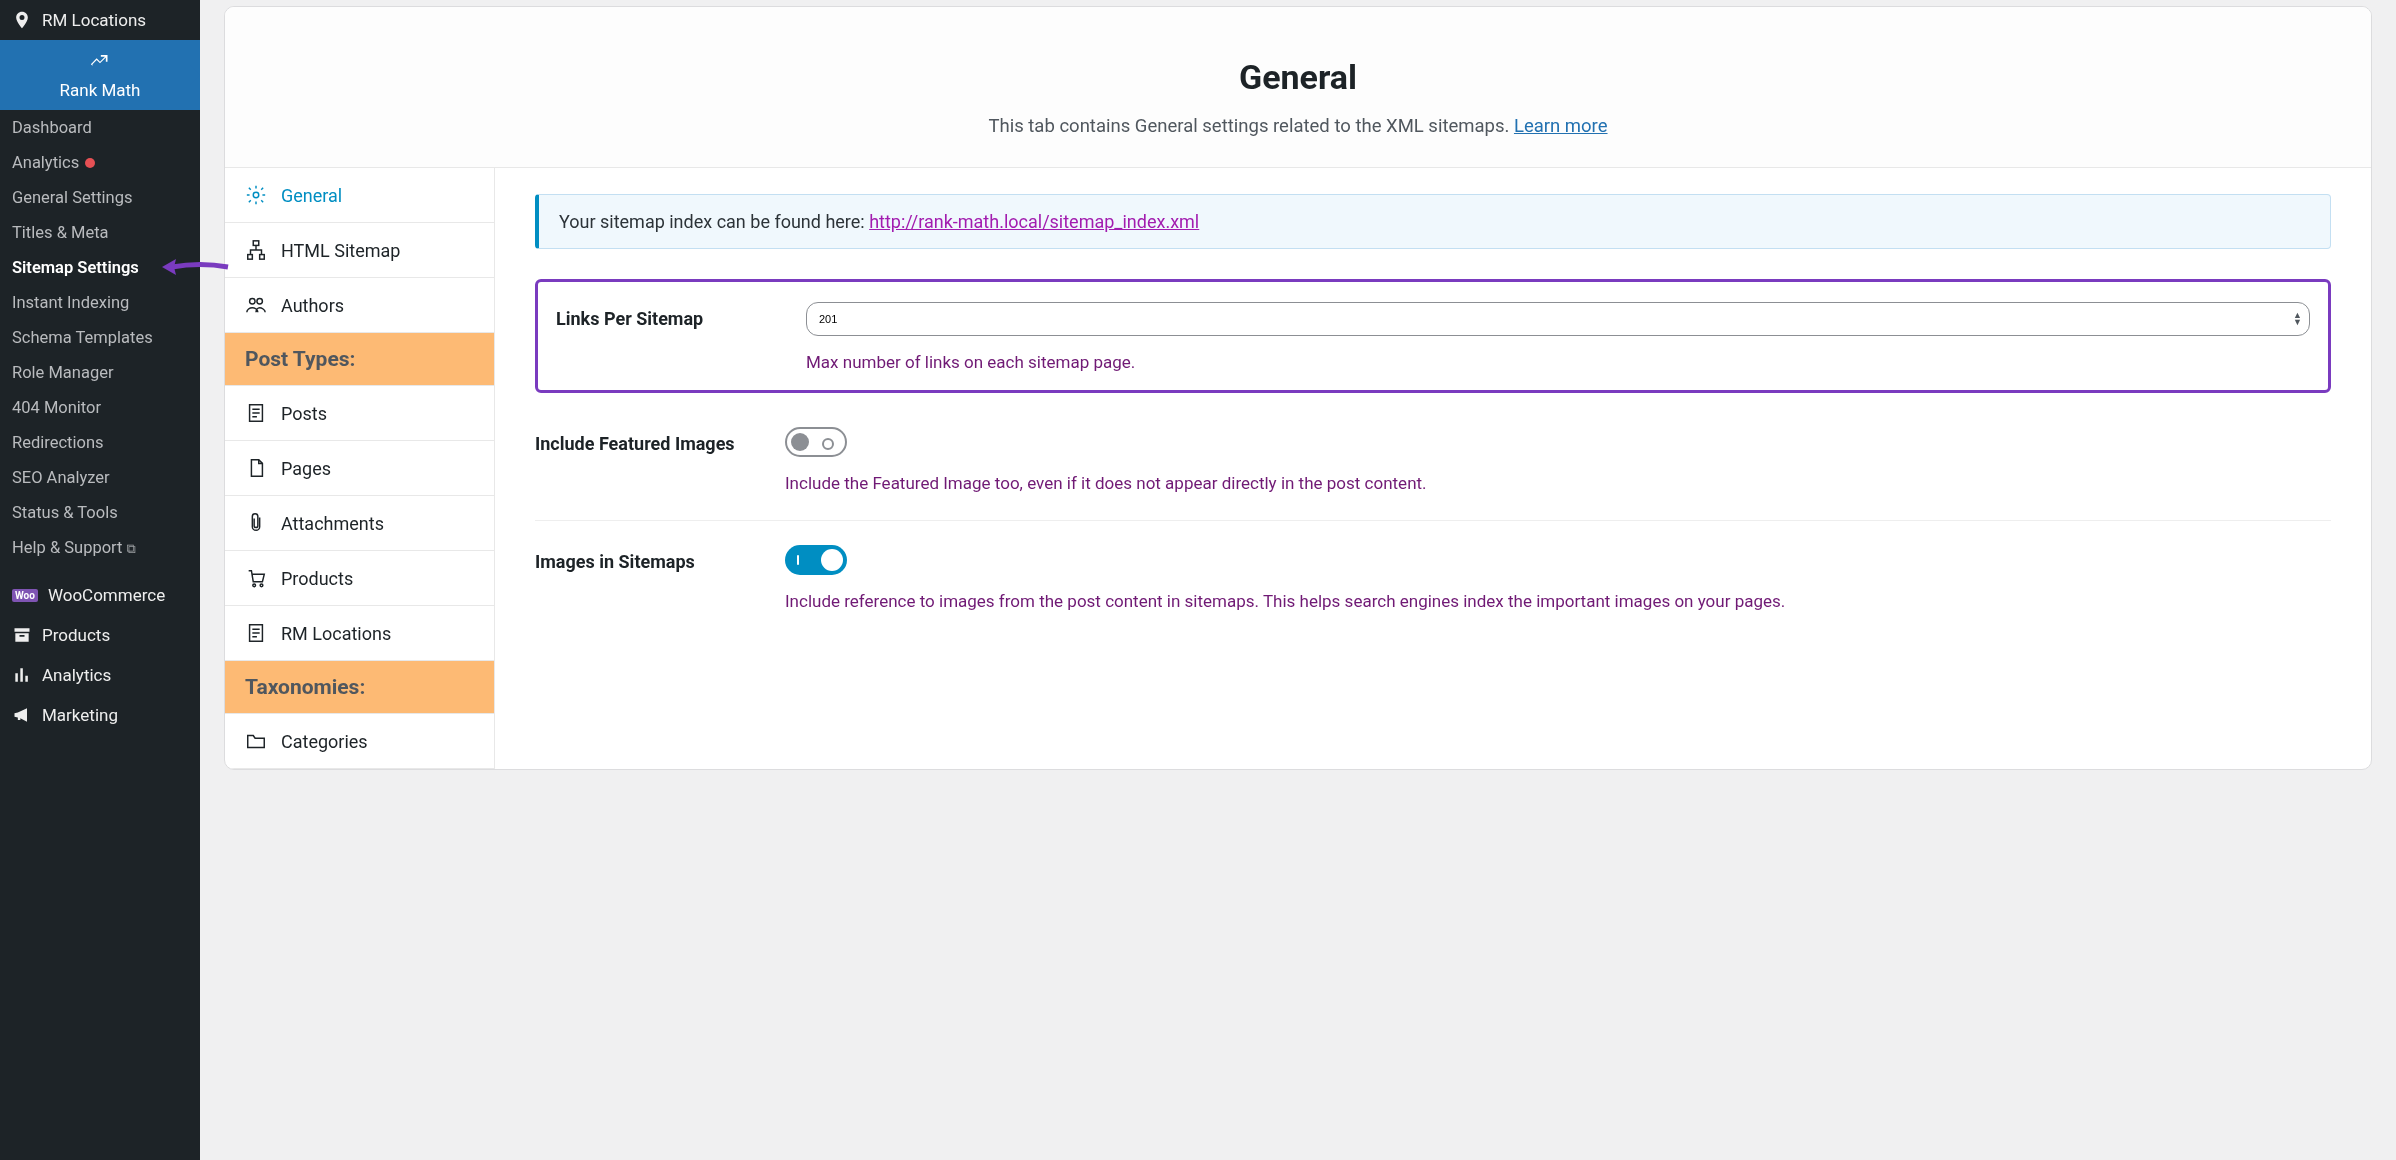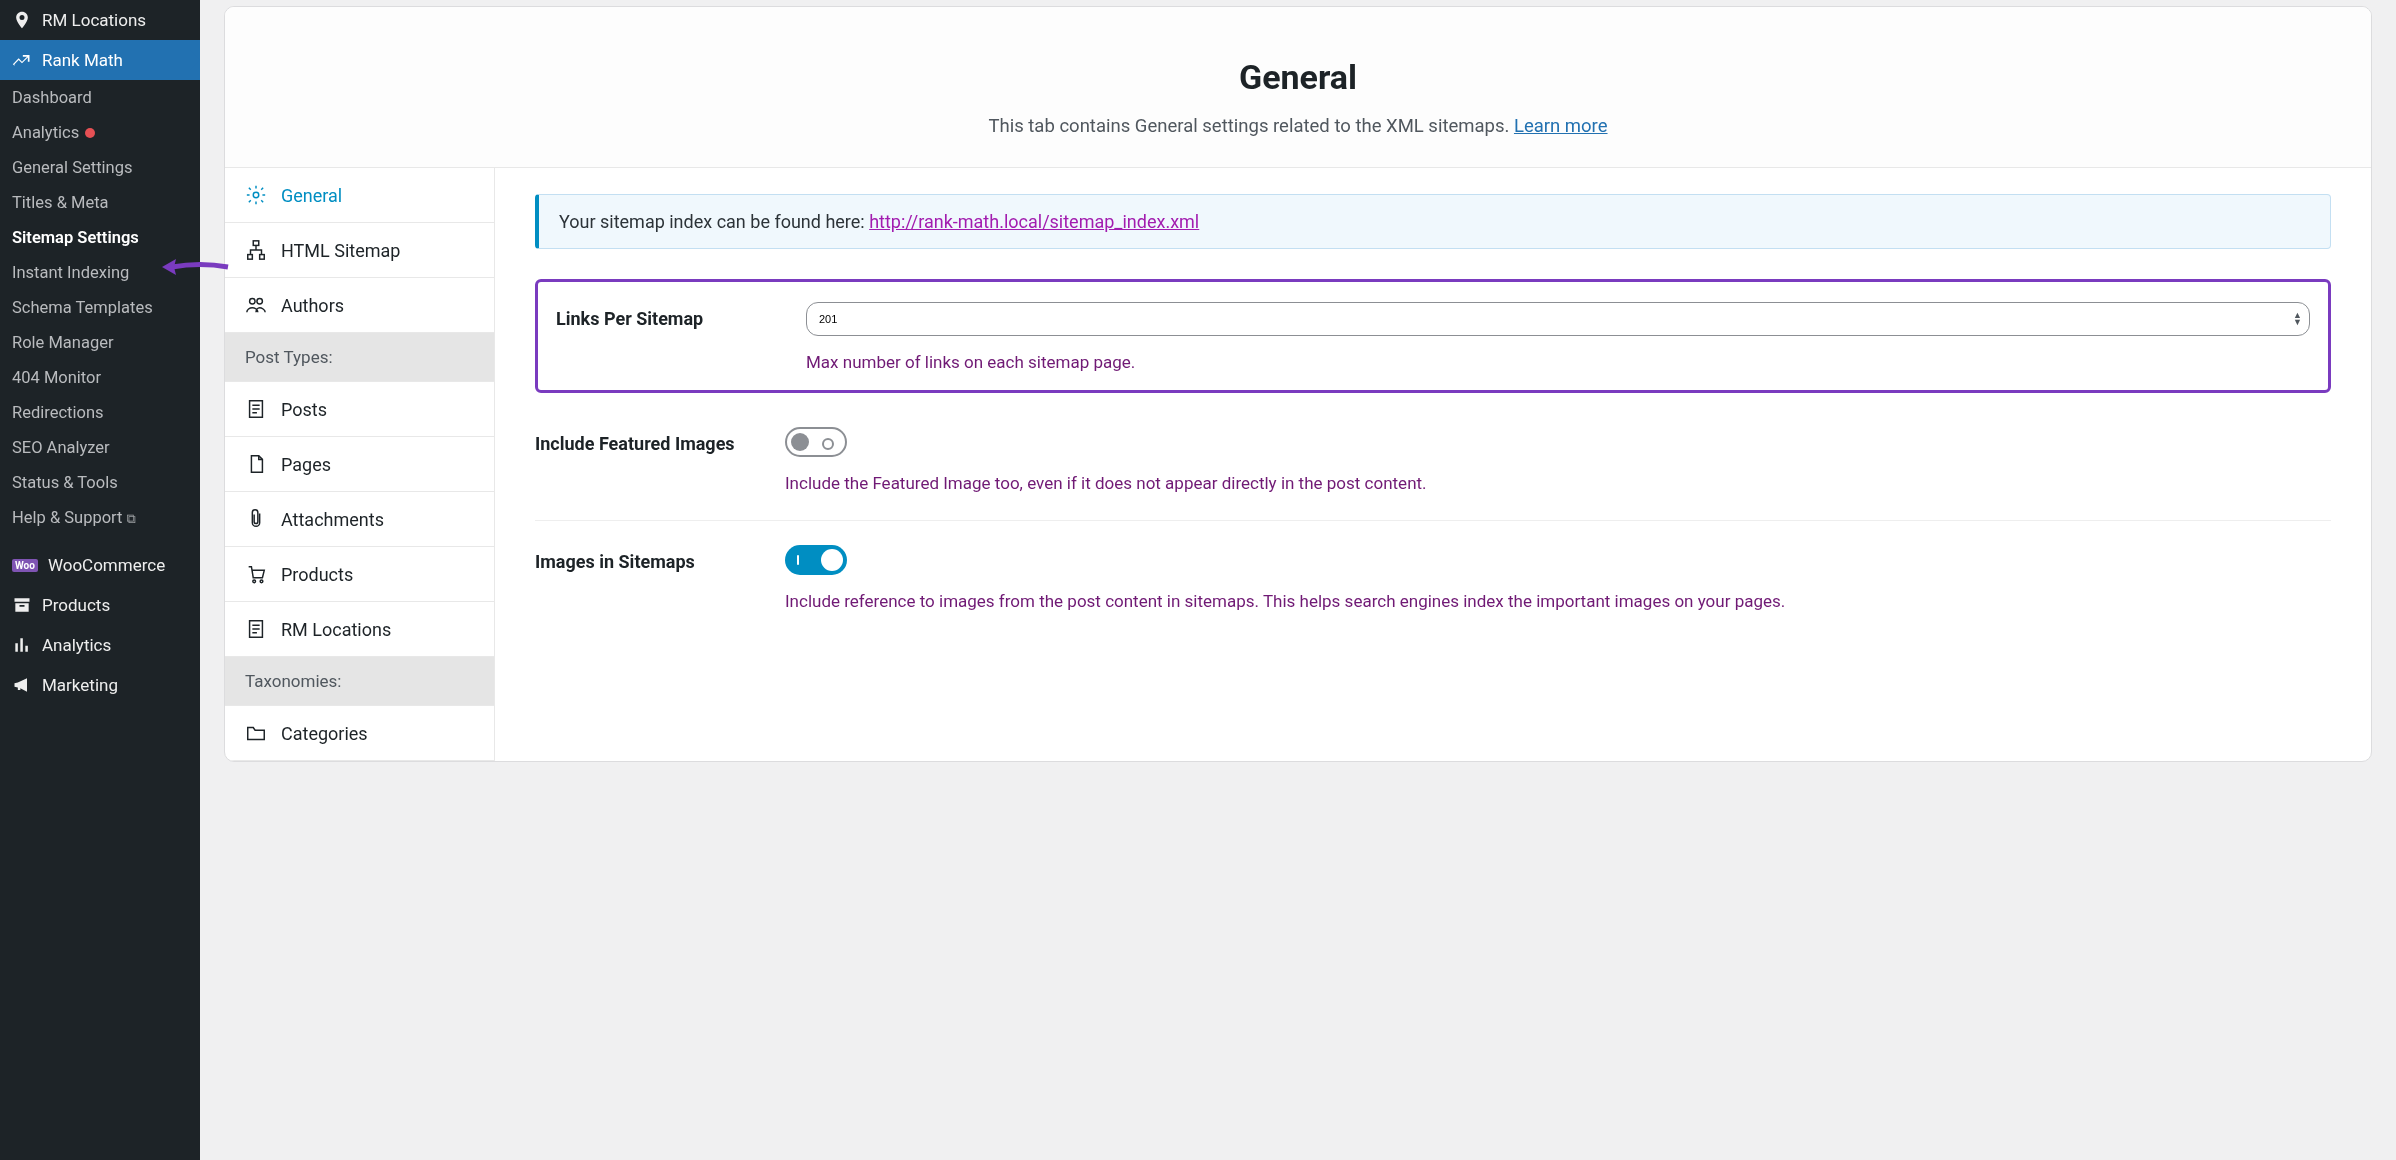--- a/index.html
+++ b/index.html
@@ -3,21 +3,21 @@
 <meta charset="utf-8">
 <style>
   * { box-sizing: border-box; margin: 0; padding: 0; }
   body { font-family: -apple-system, BlinkMacSystemFont, "Segoe UI", Roboto, sans-serif; background: #f0f0f1; color: #1d2327; }
   .app { display: flex; min-height: 100vh; }
   
   
   .admin-sidebar { width: 200px; background: #1d2327; color: #c3c4c7; flex-shrink: 0; }
   .admin-item { display: flex; align-items: center; padding: 10px 12px; font-size: 17px; cursor: pointer; gap: 10px; }
   .admin-item.top { color: #eee; }
-  .admin-item.active { background: #2271b1; color: #fff; position: relative; }
+  .admin-item.active { background: #2271b1; color: #fff; position: relative; flex-direction: column; }
   .admin-item.active::after { content: ''; position: absolute; right: -10px; top: 50%; transform: translateY(-50%); border: 10px solid transparent; border-left-color: #2271b1; }
   .admin-sub { padding: 8px 12px; font-size: 16.5px; color: #b9bbbe; cursor: pointer; }
   .admin-sub.current { color: #fff; font-weight: 600; }
   .admin-sub .dot { display: inline-block; width: 10px; height: 10px; background: #e65054; border-radius: 50%; margin-left: 6px; }
   .admin-sub .ext { font-size: 13px; opacity: .8; margin-left: 4px; }
   .admin-divider { height: 10px; }
   .admin-item .ic, .admin-sub .ic { width: 20px; height: 20px; display: inline-flex; align-items: center; justify-content: center; }
   .admin-item .ic svg, .admin-sub .ic svg { width: 20px; height: 20px; fill: currentColor; }
   .woo-badge { background: #7f54b3; color: #fff; font-size: 10px; padding: 1px 3px; border-radius: 2px; font-weight: bold; }
 
@@ -28,21 +28,21 @@
   .card-header h1 { font-size: 34px; font-weight: 700; color: #1d2327; margin-bottom: 18px; }
   .card-header p { font-size: 18.5px; color: #50575e; }
   .card-header a { color: #2271b1; text-decoration: underline; }
   
   .card-body { display: flex; }
   .tabs { width: 270px; border-right: 1px solid #e8e8e8; flex-shrink: 0; }
   .tab { display: flex; align-items: center; gap: 14px; padding: 16px 20px; font-size: 18px; color: #1d2327; border-bottom: 1px solid #e8e8e8; cursor: pointer; }
   .tab.active { color: #008ec2; }
   .tab .ti { width: 22px; height: 22px; display: inline-flex; }
   .tab .ti svg { width: 22px; height: 22px; stroke: currentColor; fill: none; stroke-width: 1.6; }
-  .tab-group { padding: 14px 20px; font-size: 17px; font-weight: 400; color: #50575e; background: #e5e5e5; border-bottom: 1px solid #e8e8e8; }
+  .tab-group { padding: 14px 20px; font-size: 21px; font-weight: 700; color: #50575e; background: #fdba74; border-bottom: 1px solid #e8e8e8; }
   
   .settings { flex: 1; padding: 26px 40px; }
   .notice { border: 1px solid #c3dff2; border-left: 4px solid #008ec2; background: #f0f8fd; padding: 16px 20px; border-radius: 4px; font-size: 18px; color: #2c3338; margin-bottom: 30px; }
   .notice a { color: #a21caf; }
   
   .setting-row { display: flex; gap: 20px; padding: 24px 0; }
   .setting-row + .setting-row { border-top: 1px solid #eee; }
   .setting-label { width: 230px; flex-shrink: 0; font-size: 18px; font-weight: 700; color: #1d2327; padding-top: 6px; }
   .setting-control { flex: 1; }
   .setting-control .help { font-size: 17px; color: #701a75; margin-top: 14px; line-height: 1.5; }

